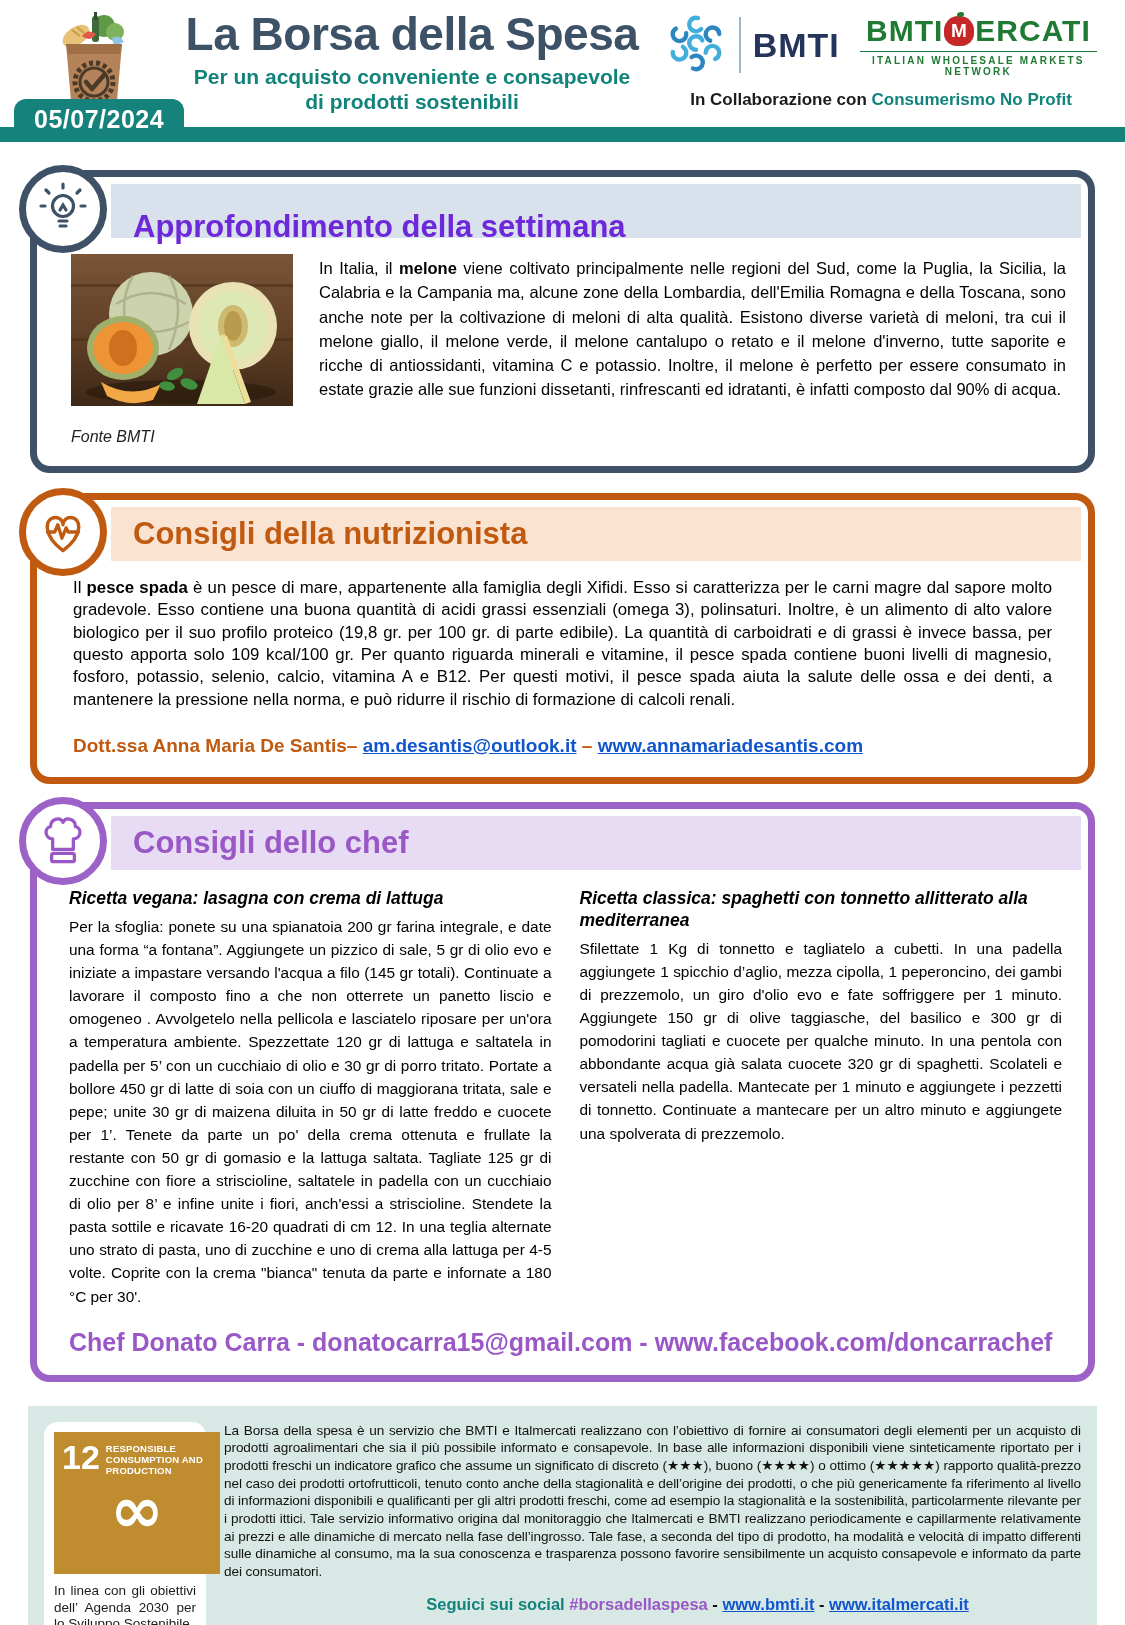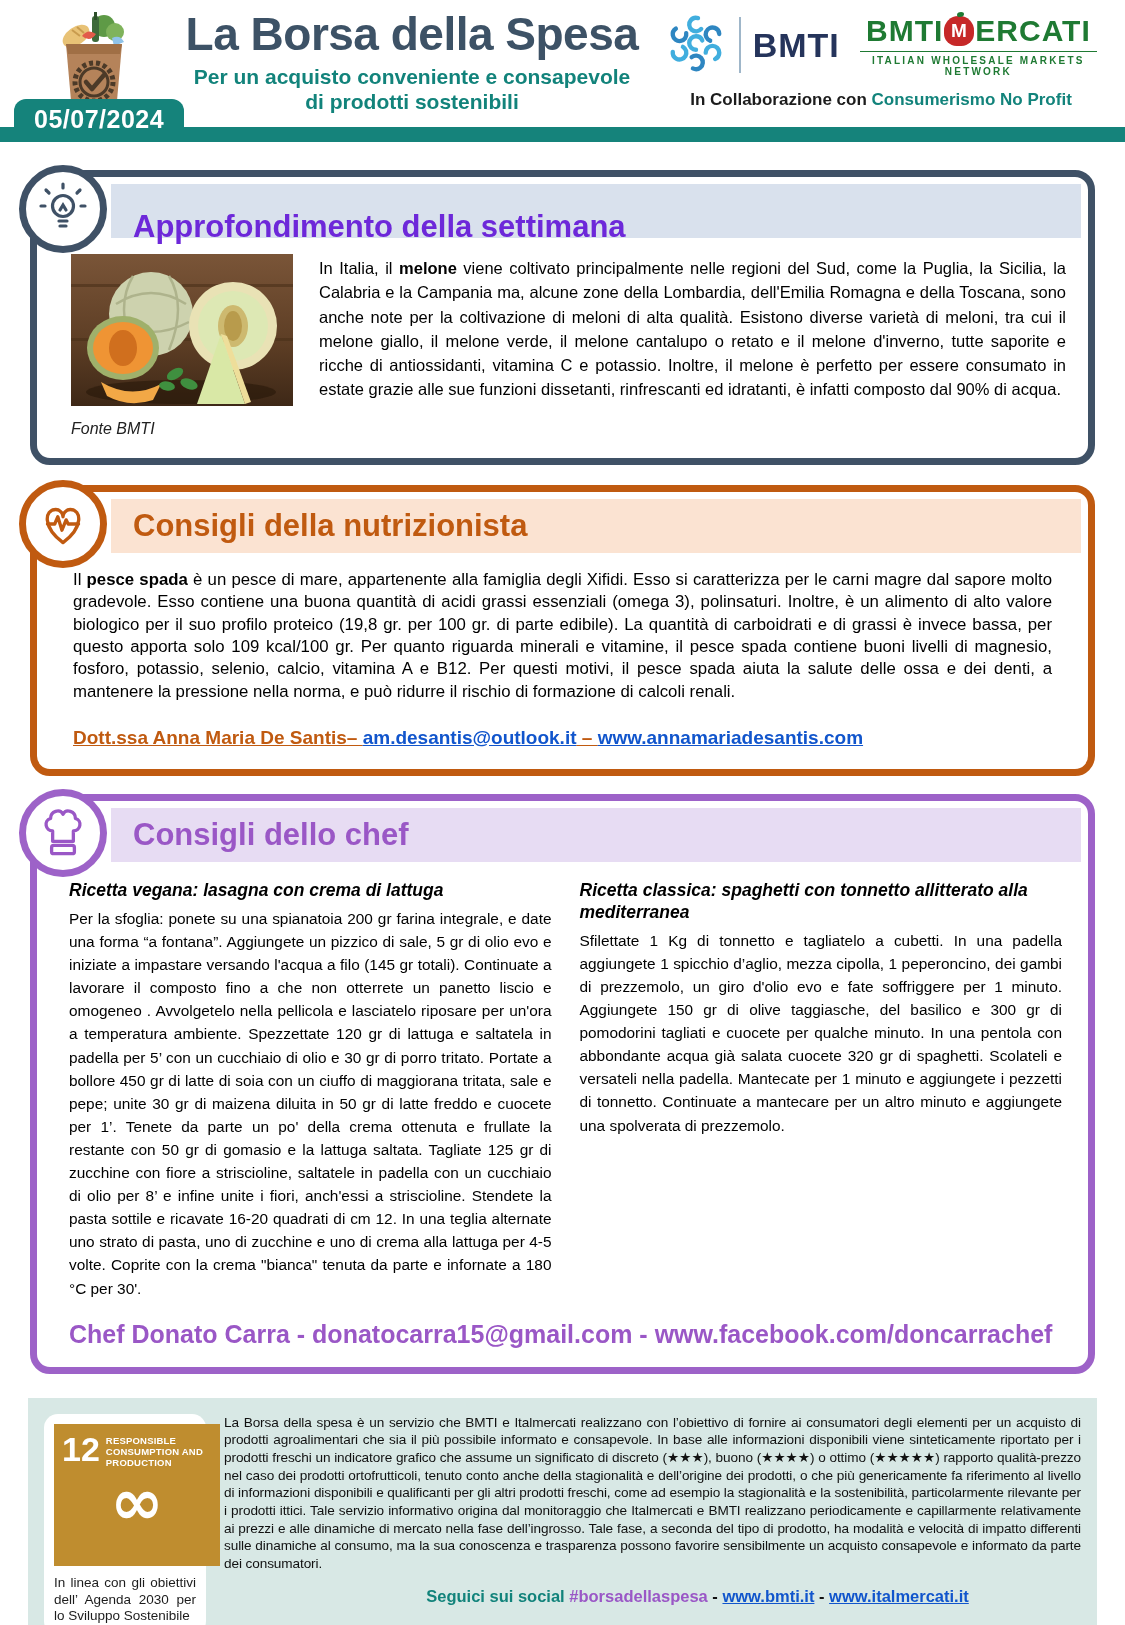--- a/index.html
+++ b/index.html
@@ -48,31 +48,31 @@
   .sec-band { margin:7px 7px 0 74px; height:54px; display:flex; align-items:center; padding-left:22px; }
   .sec-title { font-size:31px; font-weight:bold; }
 
   
   .sec1 { border:7px solid #3F5166; margin-top:28px; }
   .sec1 .sec-icon { border:7px solid #3F5166; }
   .sec1 .sec-band { background:#D9E1ED; }
   .sec1 .sec-title { color:#6d28d9;margin-top:32px; }
   .sec1-content { display:flex; gap:20px; padding:16px 22px 20px 34px; }
   .melon-fig { width:228px; flex-shrink:0; }
-  .melon-caption { margin-top:10px; font-style:italic; font-size:16px; color:#222; }
+  .melon-caption { margin-top:18px; font-style:italic; font-size:16px; color:#222; }
   .sec1-text { flex:1; text-align:justify; font-size:16.5px; line-height:1.47; color:#000; padding-top:2px; }
 
   
   .sec2 { border:7px solid #C05A10; margin-top:20px; }
   .sec2 .sec-icon { border:7px solid #C05A10; }
   .sec2 .sec-band { background:#FBE3D2; }
   .sec2 .sec-title { color:#C05A10; }
   .sec2-content { padding:16px 36px 20px; }
   .sec2-text { text-align:justify; font-size:16.8px; line-height:1.33; color:#000; }
-  .sec2-contact { margin-top:24px; font-size:19px; font-weight:bold; color:#C05A10;text-decoration:underline; }
+  .sec2-contact { margin-top:24px; font-size:19px; font-weight:bold; color:#C05A10; }
   .link-blue { color:#1155CC; text-decoration:underline; font-weight:bold; }
 
   
   .sec3 { border:7px solid #9D62C8; margin-top:18px; }
   .sec3 .sec-icon { border:7px solid #9D62C8; }
   .sec3 .sec-band { background:#E7DCF3; }
   .sec3 .sec-title { color:#9A57C6; }
   .sec3-columns { display:flex; gap:28px; padding:18px 26px 6px 32px; }
   .recipe { flex:1; min-width:0; }
   .recipe-title { font-weight:bold; font-style:italic; font-size:17.5px; line-height:1.25; color:#000; }

